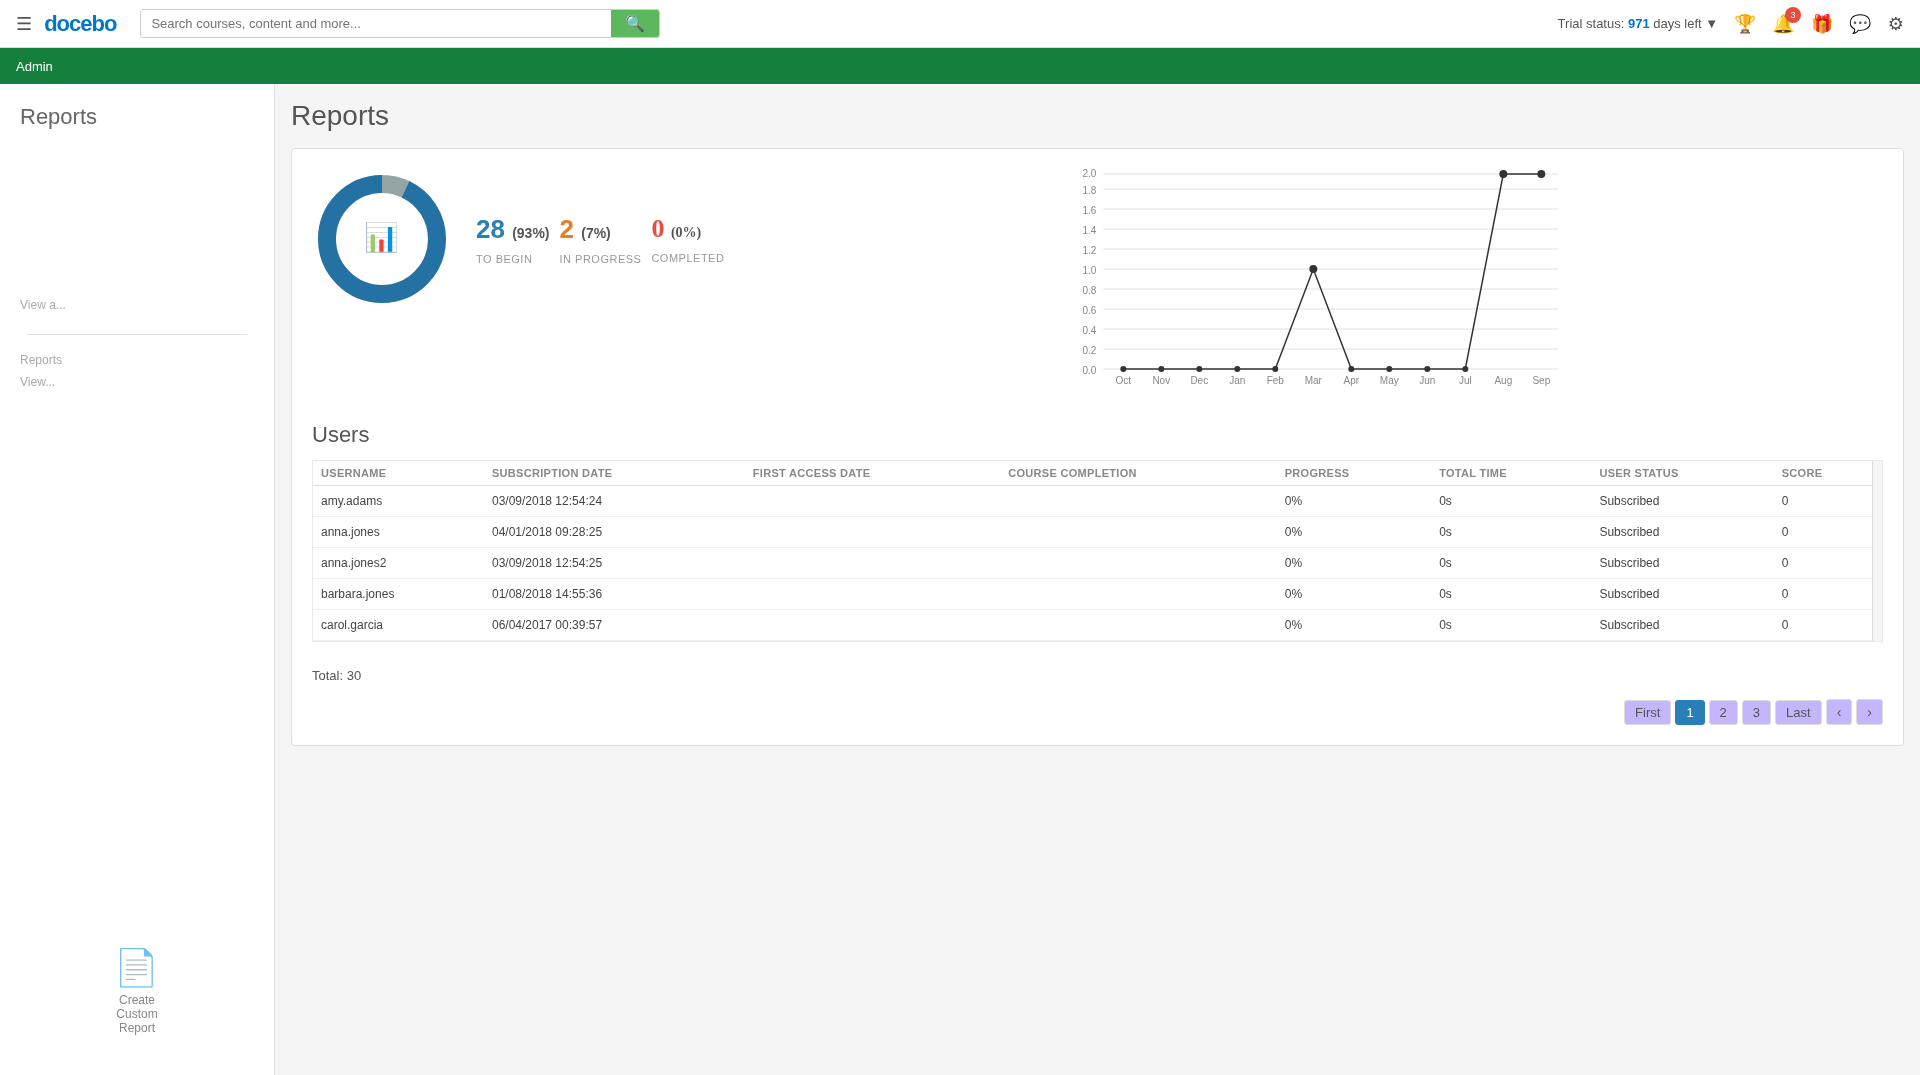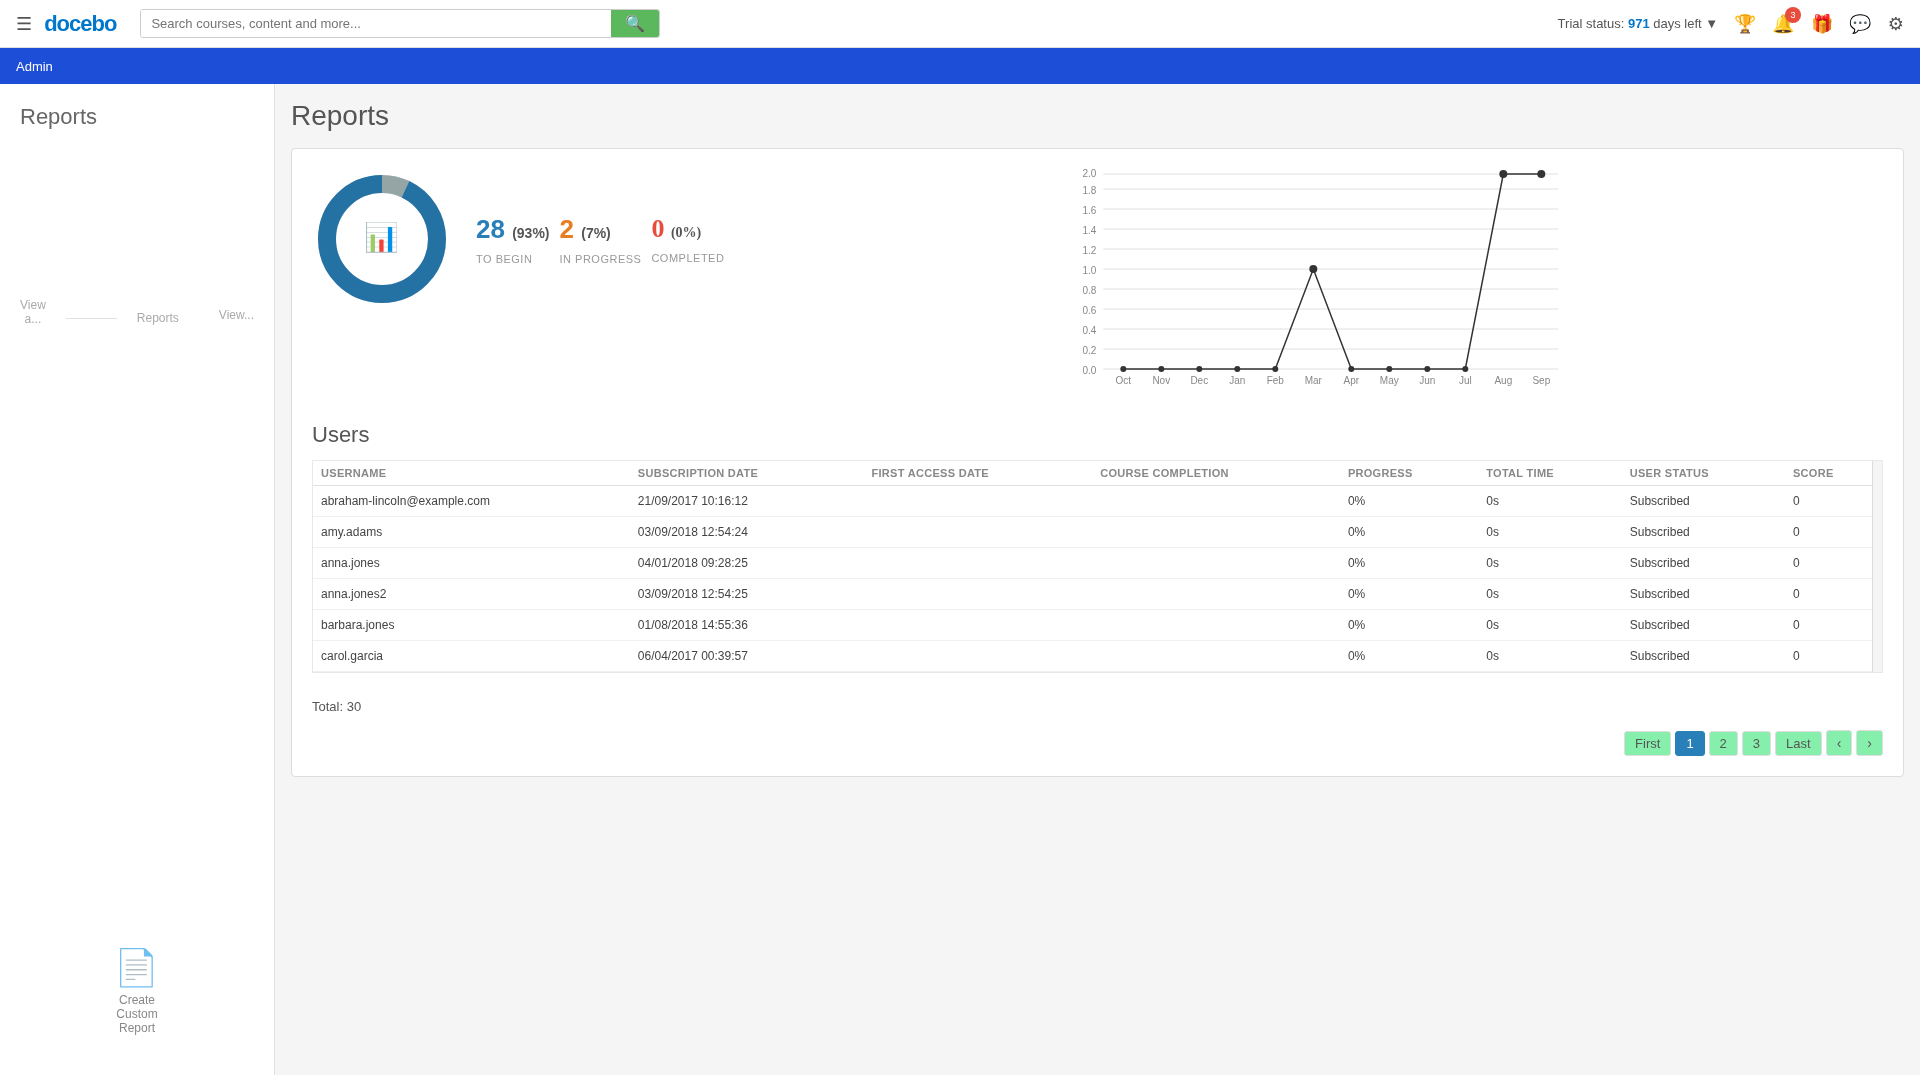--- a/index.html
+++ b/index.html
@@ -69,21 +69,21 @@
       width: 16px;
       height: 16px;
       display: flex;
       align-items: center;
       justify-content: center;
     }
 
     
     .admin-bar {
       height: 36px;
-      background: #1d4ed8;
+      background: #15803d;
       display: flex;
       align-items: center;
       padding: 0 16px;
     }
     .admin-label { color: #fff; font-size: 13px; }
 
     
     .main-layout {
       display: flex;
       min-height: calc(100vh - 84px);
@@ -238,21 +238,21 @@
     .pagination {
       display: flex;
       justify-content: flex-end;
       align-items: center;
       gap: 4px;
       margin-top: 16px;
     }
     .page-btn {
       padding: 4px 10px;
       border: 1px solid #ddd;
-      background: #86efac;
+      background: #c4b5fd;
       color: #555;
       cursor: pointer;
       font-size: 13px;
       border-radius: 3px;
     }
     .page-btn.active { background: #2980b9; color: #fff; border-color: #2980b9; }
     .page-btn.nav-arrow { font-size: 14px; }
   </style>
 </head>
 <body>
@@ -286,21 +286,21 @@
   <span class="admin-label">Admin</span>
 </div>
 
 <div class="main-layout">
 
   <div class="sidebar">
     <div style="padding: 0 20px; width:100%;">
       <div class="sidebar-reports-title">Reports</div>
     </div>
 
-    <div style="margin-top: 160px; display:flex; flex-direction:row; align-items:center; width:100%;">
+    <div style="margin-top: 160px; display:flex; flex-direction:column; align-items:flex-start; width:100%;">
       <div style="margin-bottom: 12px; color:#aaa; font-size:12px; text-align:center; padding:0 20px;">View a...</div>
       <hr class="sidebar-divider">
       <div style="margin:8px 0; color:#aaa; font-size:12px; text-align:center; padding:0 20px;">Reports</div>
       <div style="margin-bottom:6px; color:#aaa; font-size:12px; text-align:center; padding:0 20px;">View...</div>
     </div>
 
     <div class="sidebar-bottom">
       <div class="create-report-icon">📄</div>
       <div class="create-report-label">Create<br>Custom<br>Report</div>
     </div>
@@ -425,30 +425,20 @@
               <th>SUBSCRIPTION DATE</th>
               <th>FIRST ACCESS DATE</th>
               <th>COURSE COMPLETION</th>
               <th>PROGRESS</th>
               <th>TOTAL TIME</th>
               <th>USER STATUS</th>
               <th>SCORE</th>
             </tr>
           </thead>
           <tbody id="users-tbody">
-          <tr>
-      <td>abraham-lincoln@example.com</td>
-      <td>21/09/2017 10:16:12</td>
-      <td></td>
-      <td></td>
-      <td>0%</td>
-      <td>0s</td>
-      <td>Subscribed</td>
-      <td>0</td>
-    </tr>
               <tr>
       <td>amy.adams</td>
       <td>03/09/2018 12:54:24</td>
       <td></td>
       <td></td>
       <td>0%</td>
       <td>0s</td>
       <td>Subscribed</td>
       <td>0</td>
     </tr>

